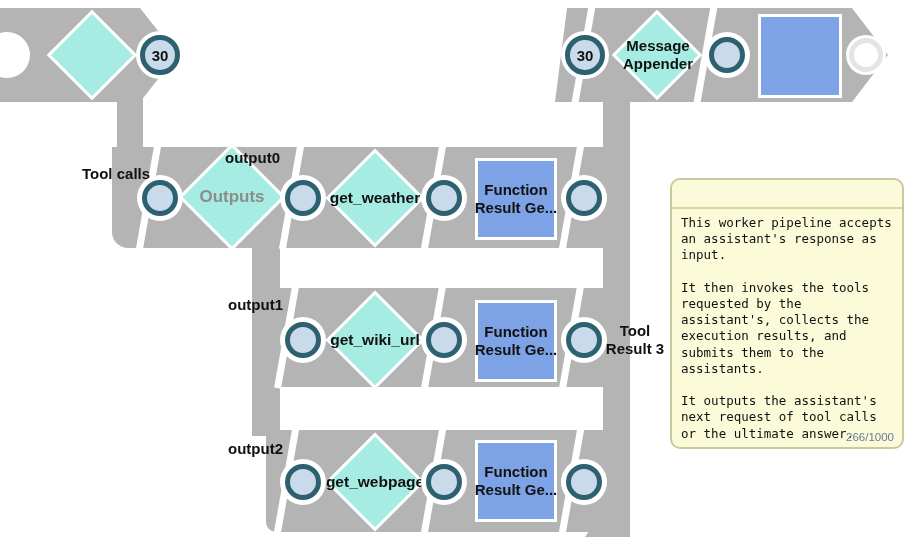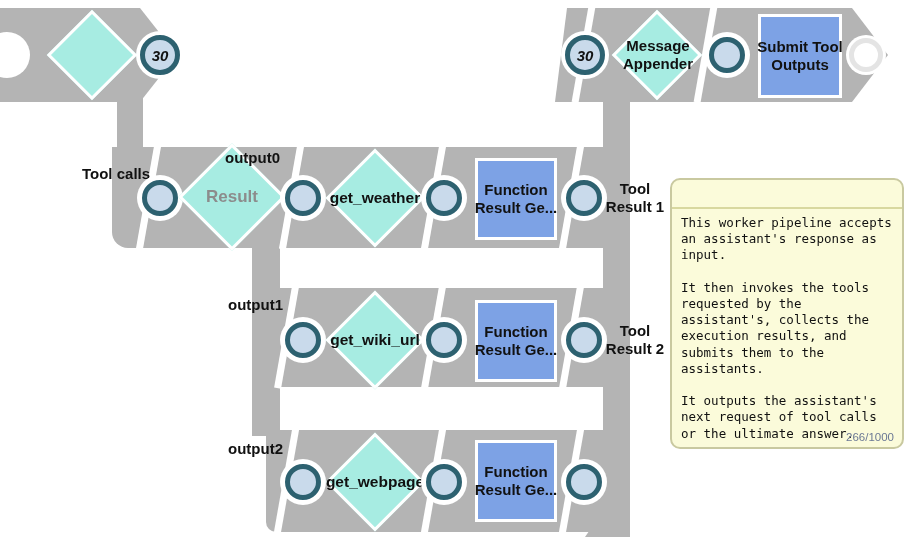--- a/index.html
+++ b/index.html
@@ -5,21 +5,21 @@
   html,body{margin:0;padding:0;background:#fff;}
   .canvas{position:relative;width:913px;height:537px;background:#fff;overflow:hidden;
           font-family:"Liberation Sans",sans-serif;}
   .gray{position:absolute;background:#b4b4b4;}
   .sep{position:absolute;width:7px;background:#fff;transform:rotate(10deg);}
   
   .port{position:absolute;width:46px;height:46px;border-radius:50%;background:#fff;
         display:flex;align-items:center;justify-content:center;}
   .port .ring{width:36px;height:36px;border-radius:50%;background:#c9daeb;
         border:5px solid #2d6170;box-sizing:border-box;display:flex;align-items:center;
-        justify-content:center;font-weight:700;font-size:15px;color:#111;font-style:italic;}
+        justify-content:center;font-weight:700;font-size:15px;color:#111;}
   .port.badge{width:48px;height:48px;}
   .port.badge .ring{width:40px;height:40px;}
   .port.end{width:40px;height:40px;}
   .port.end .ring{width:34px;height:34px;border:5px solid #e4e4e4;background:#fff;}
   
   .diamond{position:absolute;background:#a7ece2;border:3px solid #fff;transform:rotate(45deg);
            box-sizing:border-box;}
   
   .sq{position:absolute;background:#7da2e5;border:3px solid #fff;box-sizing:border-box;}
   
@@ -78,62 +78,60 @@
 
   <div class="port badge" style="left:561px;top:31px;">
     <div class="ring">30</div>
   </div>
   <div class="diamond" style="left:625px;top:23px;width:64px;height:64px;"></div>
   <div class="lbl ctr wrap" style="left:658px;top:55px;width:92px;">Message Appender</div>
   <div class="port" style="left:704px;top:32px;">
     <div class="ring"></div>
   </div>
   <div class="sq" style="left:758px;top:14px;width:84px;height:84px;"></div>
-  <div class="lbl ctr wrap" style="left:800px;top:56px;width:92px;">Submit Tool Outputs</div>
   <div class="port end" style="left:846px;top:35px;">
     <div class="ring"></div>
   </div>
 
   <div class="lbl" style="left:82px;top:165px;">Tool calls</div>
   <div class="port" style="left:137px;top:175px;">
     <div class="ring"></div>
   </div>
   <div class="diamond" style="left:194px;top:159px;width:76px;height:76px;"></div>
-  <div class="lbl ctr router-lbl" style="left:232px;top:197px;">Result</div>
+  <div class="lbl ctr router-lbl" style="left:232px;top:197px;">Outputs</div>
   <div class="lbl" style="left:225px;top:149px;">output0</div>
   <div class="port" style="left:280px;top:175px;">
     <div class="ring"></div>
   </div>
   <div class="diamond" style="left:340px;top:163px;width:70px;height:70px;"></div>
   <div class="lbl ctr tool-lbl" style="left:375px;top:198px;">get_weather</div>
   <div class="port" style="left:421px;top:175px;">
     <div class="ring"></div>
   </div>
   <div class="sq" style="left:475px;top:158px;width:82px;height:82px;"></div>
   <div class="lbl ctr wrap" style="left:516px;top:199px;width:84px;">Function Result Ge...</div>
   <div class="port" style="left:561px;top:175px;">
     <div class="ring"></div>
   </div>
-  <div class="lbl ctr wrap" style="left:635px;top:198px;width:72px;">Tool Result 1</div>
 
   <div class="lbl" style="left:228px;top:296px;">output1</div>
   <div class="port" style="left:280px;top:317px;">
     <div class="ring"></div>
   </div>
   <div class="diamond" style="left:340px;top:305px;width:70px;height:70px;"></div>
   <div class="lbl ctr tool-lbl" style="left:375px;top:340px;">get_wiki_url</div>
   <div class="port" style="left:421px;top:317px;">
     <div class="ring"></div>
   </div>
   <div class="sq" style="left:475px;top:300px;width:82px;height:82px;"></div>
   <div class="lbl ctr wrap" style="left:516px;top:341px;width:84px;">Function Result Ge...</div>
   <div class="port" style="left:561px;top:317px;">
     <div class="ring"></div>
   </div>
-  <div class="lbl ctr wrap" style="left:635px;top:340px;width:72px;">Tool Result 2</div>
+  <div class="lbl ctr wrap" style="left:635px;top:340px;width:72px;">Tool Result 3</div>
 
   <div class="lbl" style="left:228px;top:440px;">output2</div>
   <div class="port" style="left:280px;top:459px;">
     <div class="ring"></div>
   </div>
   <div class="diamond" style="left:340px;top:447px;width:70px;height:70px;"></div>
   <div class="lbl ctr tool-lbl" style="left:375px;top:482px;">get_webpage</div>
   <div class="port" style="left:421px;top:459px;">
     <div class="ring"></div>
   </div>

